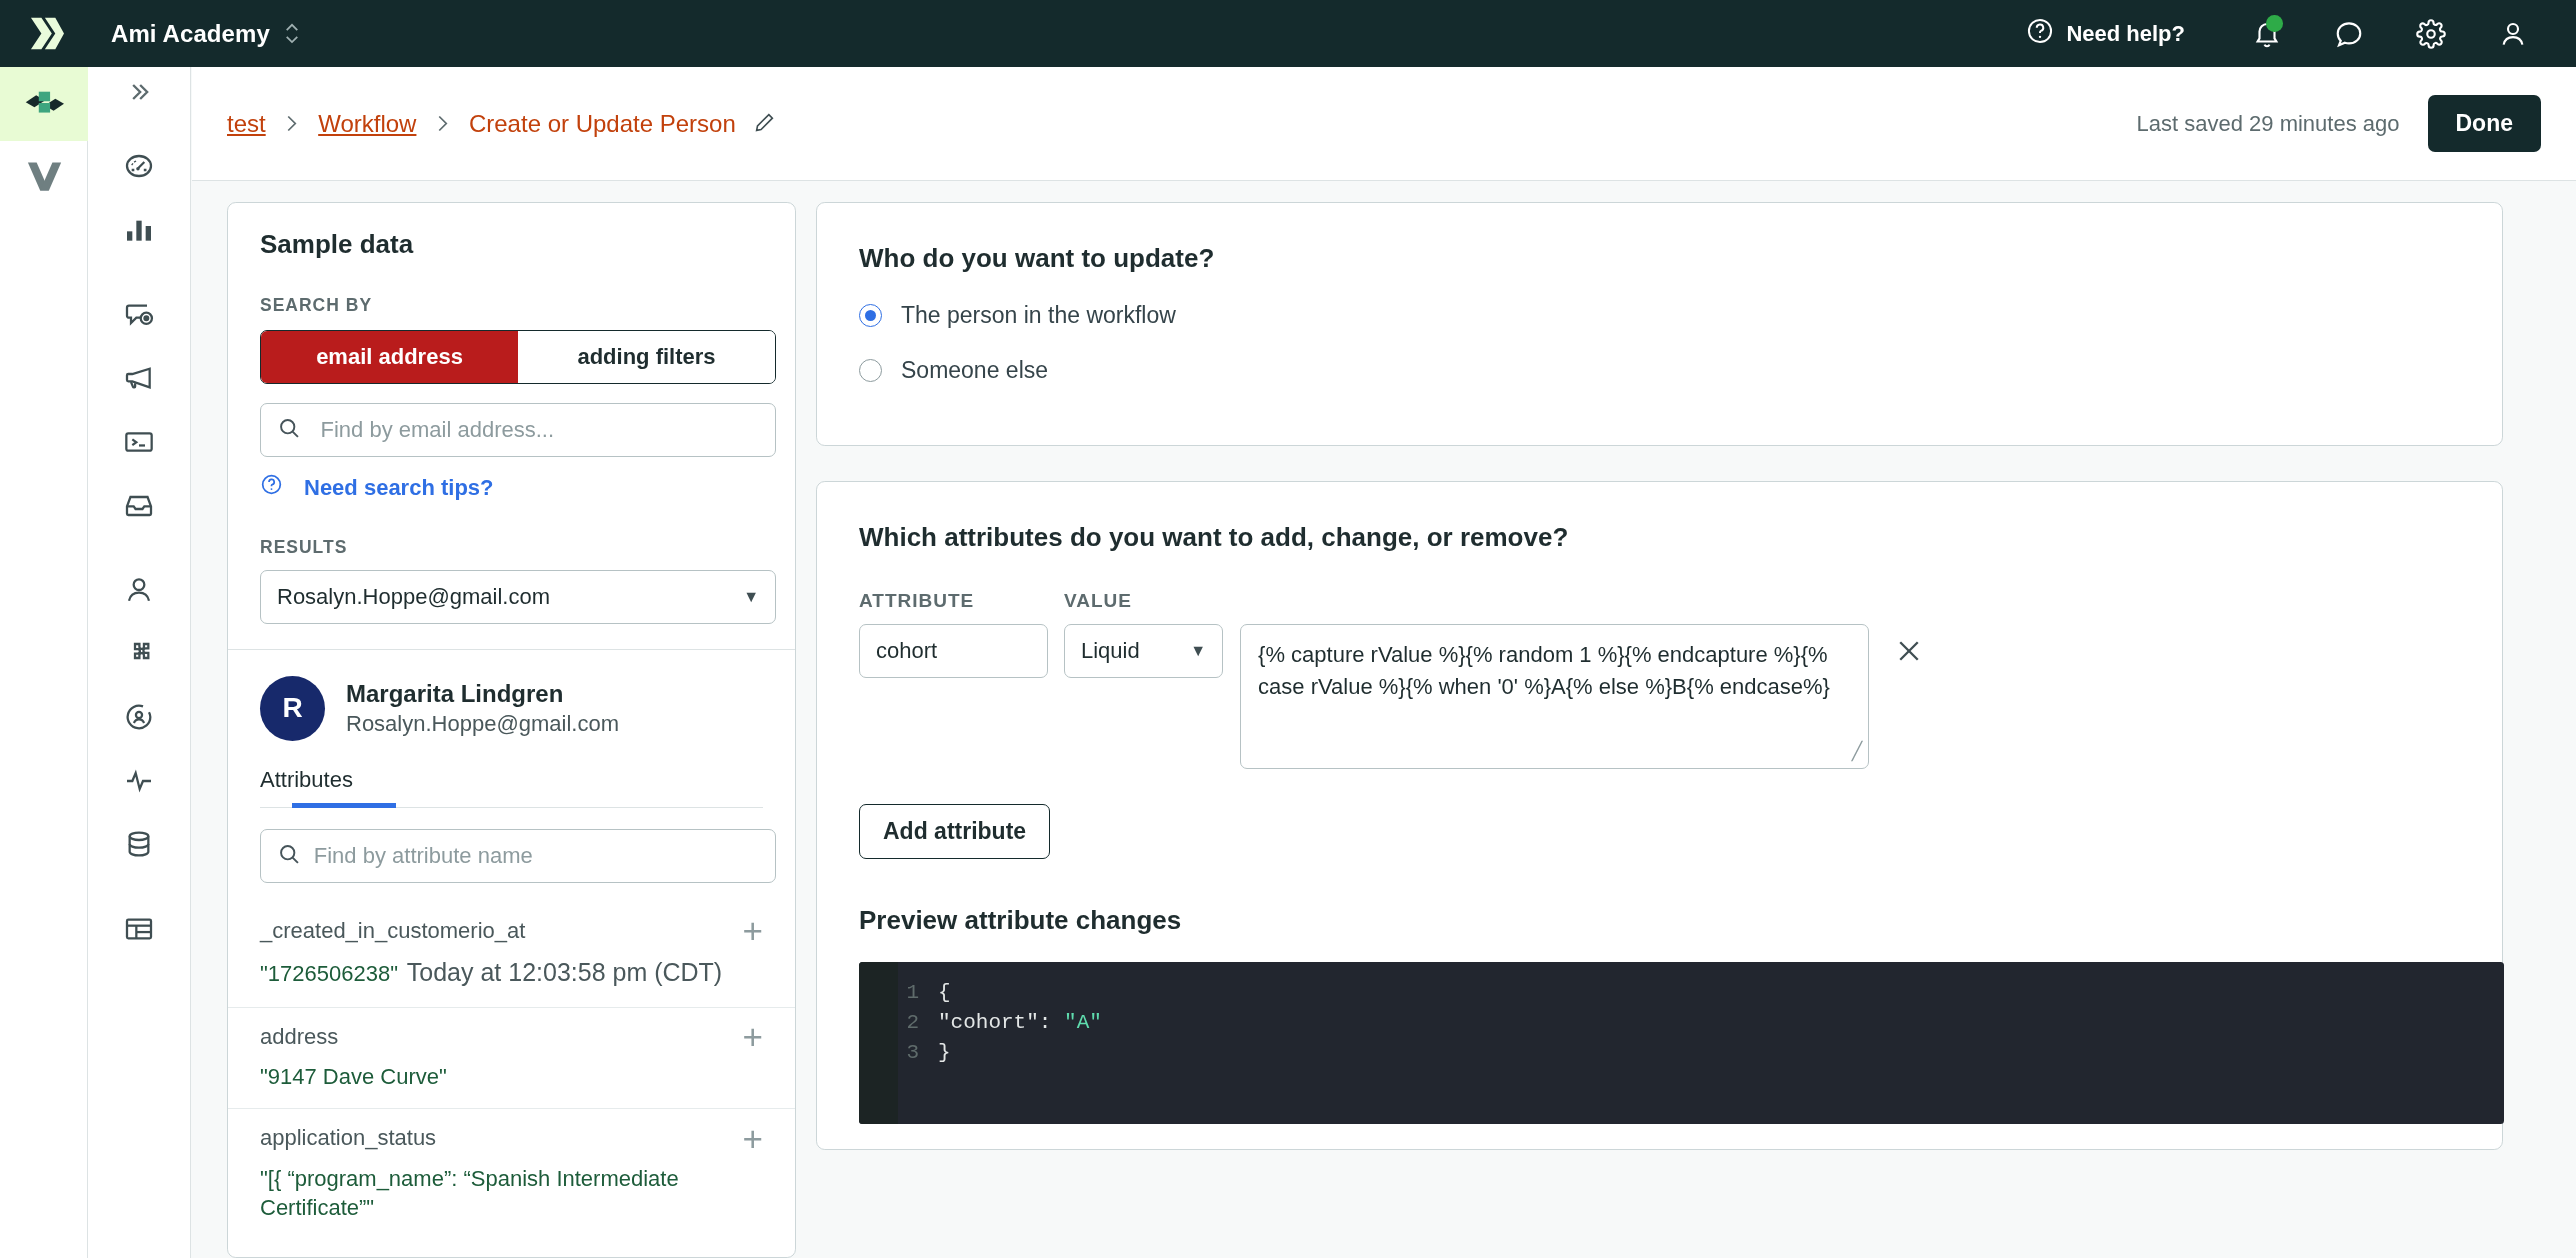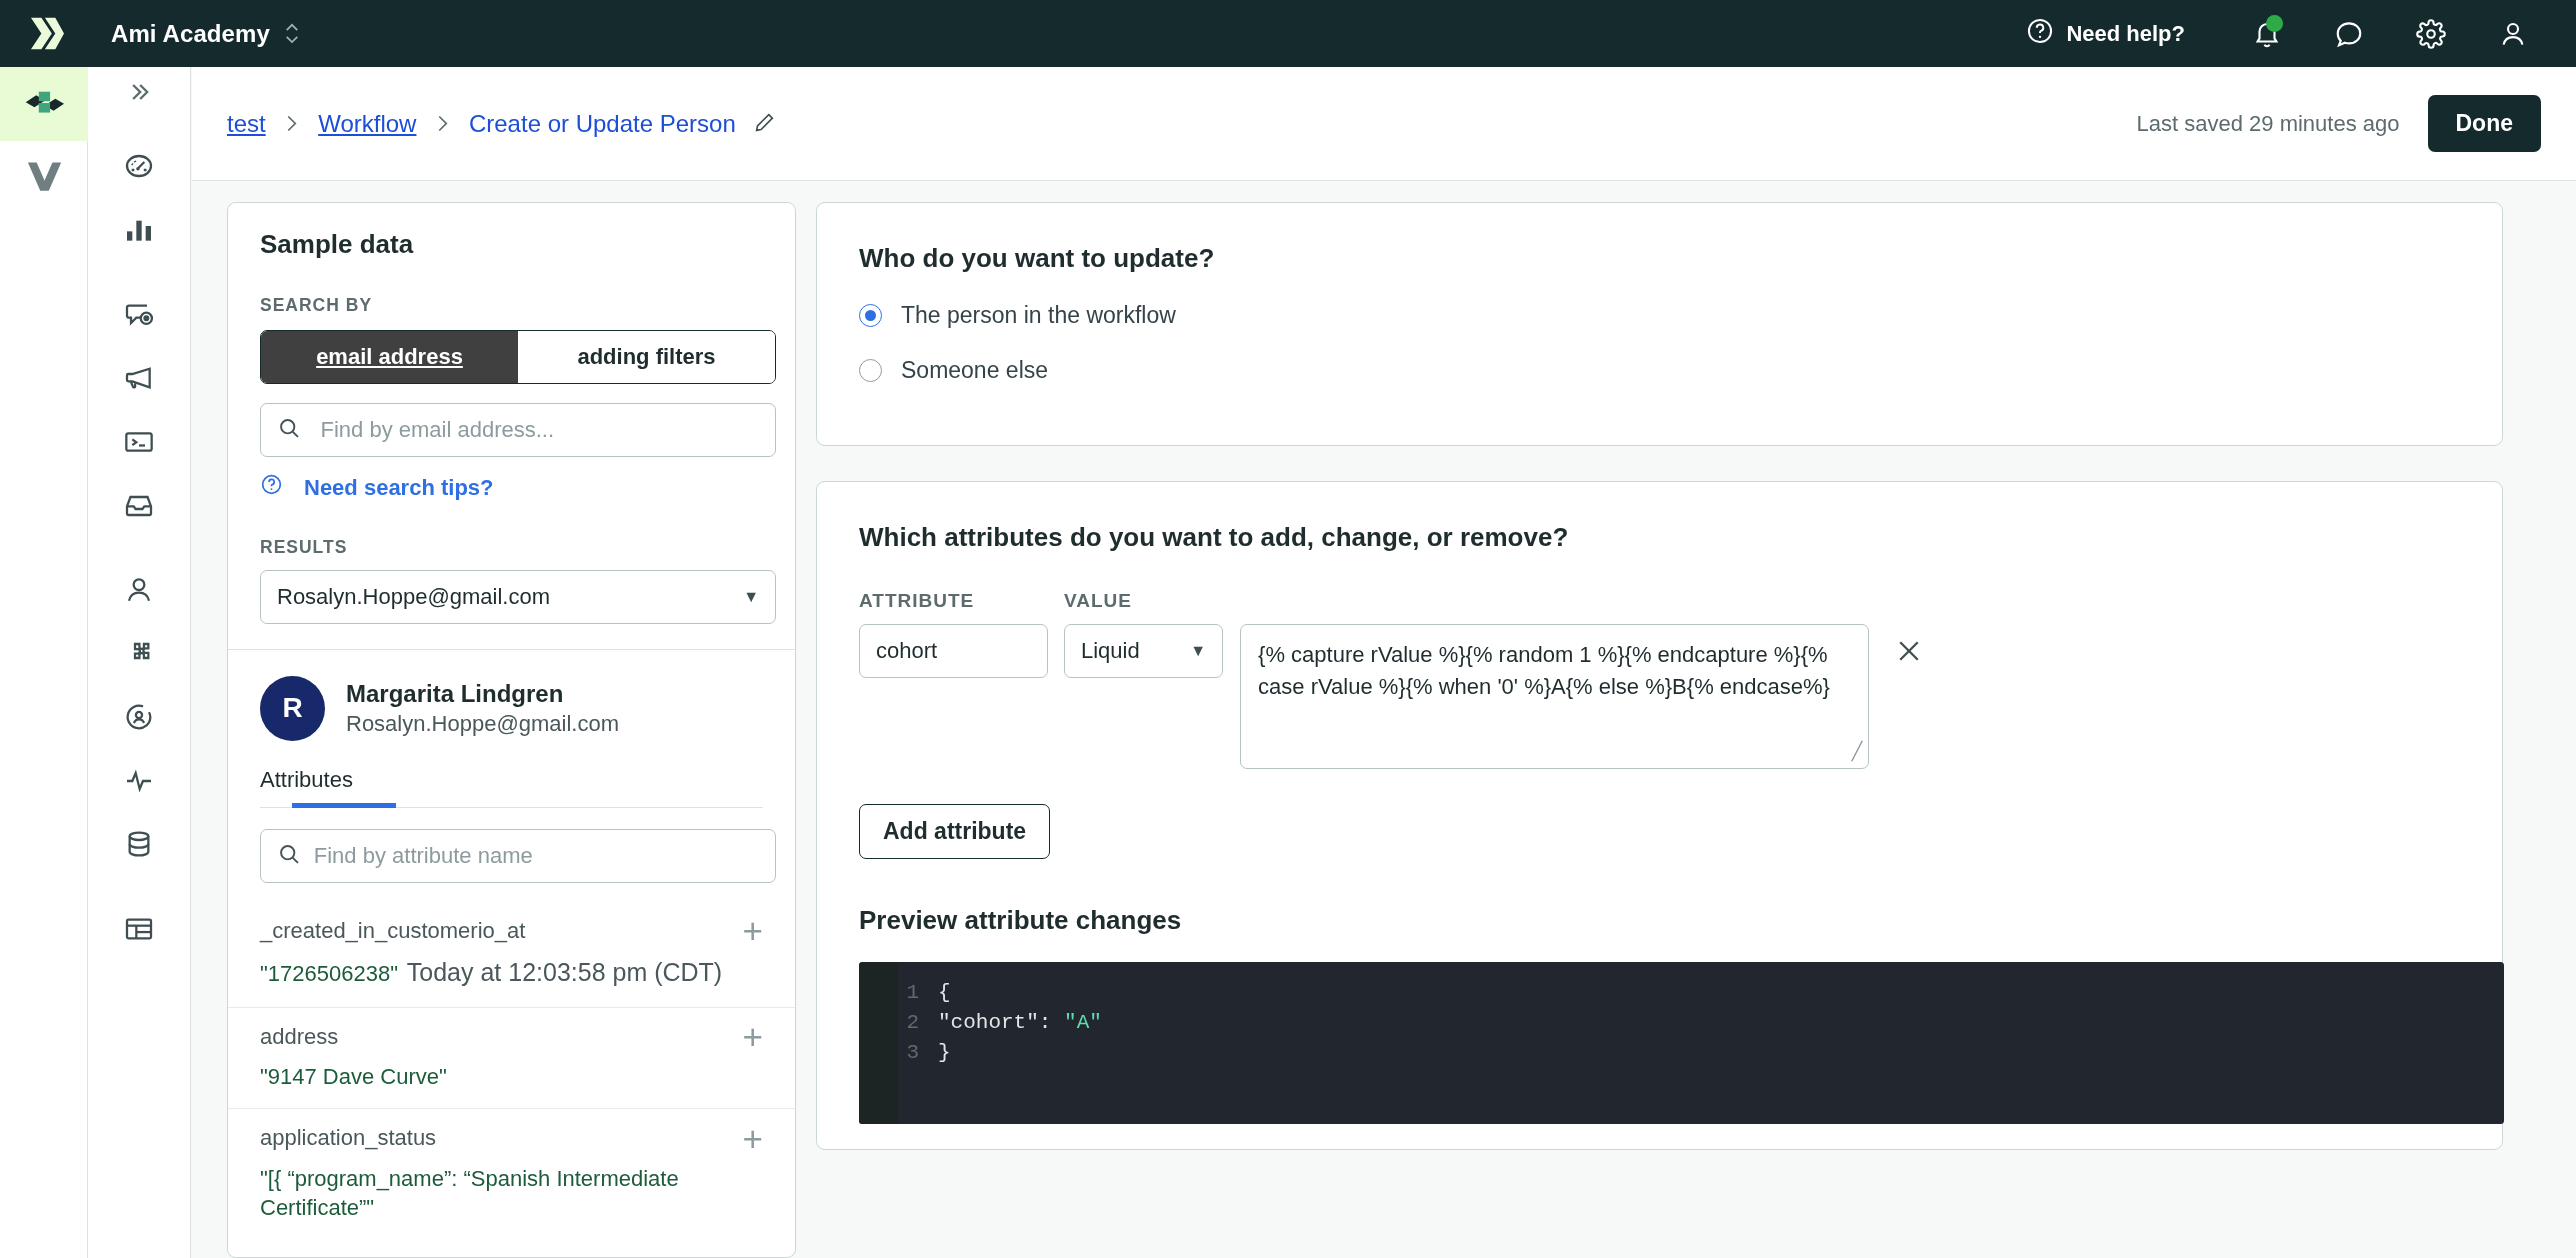--- a/index.html
+++ b/index.html
@@ -52,21 +52,21 @@
   .nav-gap-lg { height: 32px; }
   .nav-gap-md { height: 21px; }
   .nav-gap-sm { height: 10.5px; }
 
   
   .crumbbar {
     position: absolute; left: 192px; top: 67px; width: 2384px; height: 114px;
     background: #ffffff; border-bottom: 0.9px solid #dde3e4;
     display: flex; align-items: center; padding: 0 35px 0 35px;
   }
-  .crumb { font-size: 24px; color: #1d4ed8; }
+  .crumb { font-size: 24px; color: #c2410c; }
   .crumb.link { text-decoration: underline; cursor: pointer; }
   .crumb-sep { margin: 0 17.5px; color: #5d6b6e; display:flex; align-items:center; }
   .crumb-edit { margin-left: 17.5px; display: flex; align-items: center; color:#3f4e52; }
   .crumb-right { margin-left: auto; display: flex; align-items: center; gap: 28px; }
   .saved-text { font-size: 22px; color: #5d6b6e; }
   .done-btn {
     background: #142a2c; color: #ffffff; font-size: 23px; font-weight: 700;
     border: none; border-radius: 7px; padding: 15px 28px; cursor: pointer;
     font-family: "Liberation Sans", sans-serif;
   }
@@ -80,21 +80,21 @@
   .sp-head { padding: 26px 32px 0 32px; }
   .sp-title { font-size: 26px; font-weight: 700; color: #1f2d2f; }
   .sp-label { font-size: 17.5px; font-weight: 600; letter-spacing: 1px;
     color: #5d6b6e; margin-top: 35px; }
   .seg {
     display: flex; margin-top: 14px; border: 0.9px solid #142a2c;
     border-radius: 7px; overflow: hidden; width: 516px; height: 54px;
   }
   .seg-btn { flex: 1; display: flex; align-items: center; justify-content: center;
     font-size: 22px; font-weight: 700; cursor: pointer; background: #fff; color: #1f2d2f; }
-  .seg-btn.active { background: #404040; color: #ffffff; text-decoration: underline; }
+  .seg-btn.active { background: #b91c1c; color: #ffffff; }
   .searchbox {
     margin-top: 19px; width: 516px; height: 54px; border: 0.9px solid #b6c2c4;
     border-radius: 7px; display: flex; align-items: center; padding: 0 16px; gap: 19px;
     background: #fff;
   }
   .searchbox .ph { font-size: 22px; color: #8d9b9e; }
   .tips { display: flex; align-items: center; gap: 21px; margin-top: 16px;
     color: #2f6fe4; font-size: 22px; font-weight: 700; cursor: pointer; }
   .sp-results-label { font-size: 17.5px; font-weight: 600; letter-spacing: 1px;
     color: #5d6b6e; margin-top: 35px; }

